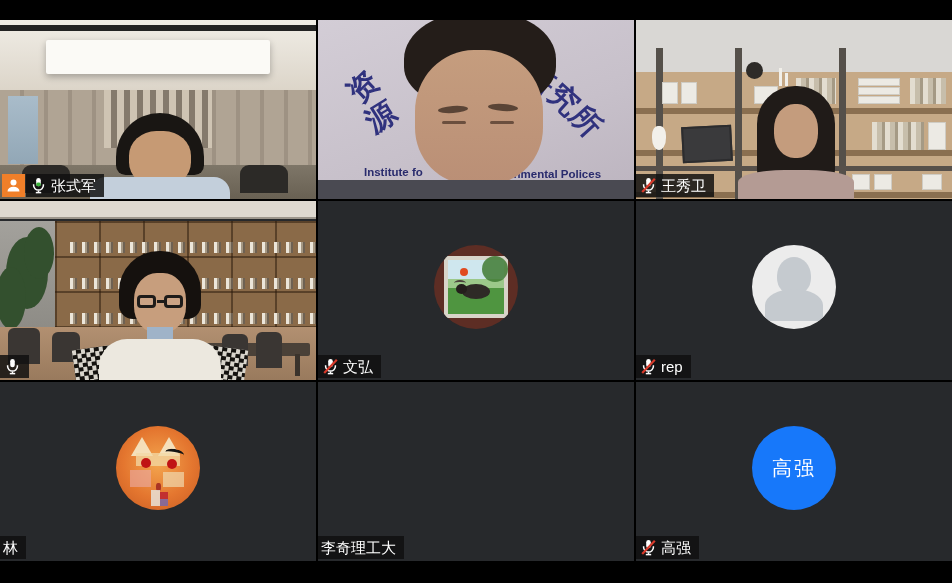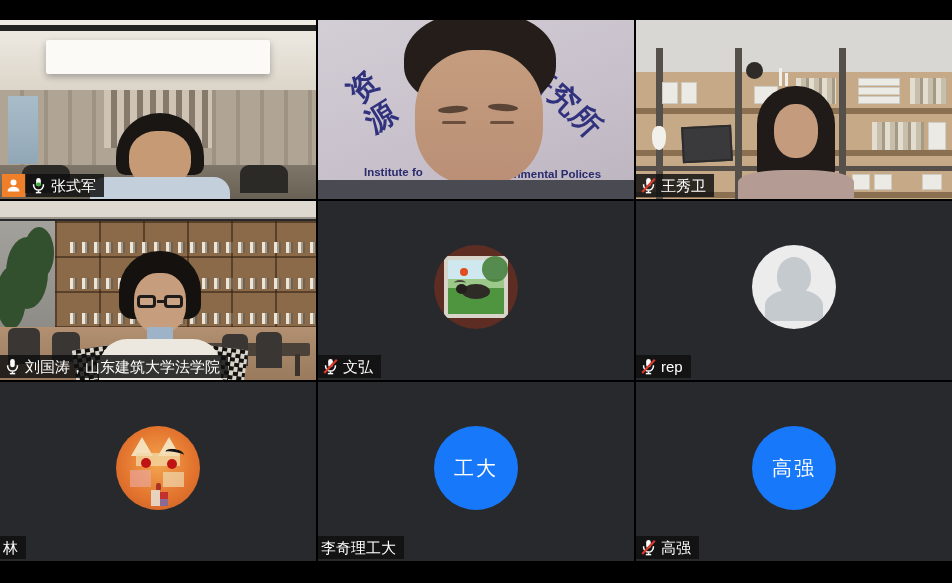--- a/index.html
+++ b/index.html
@@ -246,21 +246,20 @@
       <div class="s4-collar"></div>
     </div>
     <div class="label-row">
       <div class="name-label">
         <svg class="micsvg" width="17" height="17" viewBox="0 0 17 17">
           <rect x="6.2" y="1" width="4.6" height="8.2" rx="2.3" fill="#fff"></rect>
           <path d="M3.6 7.2 v1 a4.9 4.9 0 0 0 9.8 0 v-1" fill="none" stroke="#fff" stroke-width="1.5"></path>
           <line x1="8.5" y1="13.6" x2="8.5" y2="15.4" stroke="#fff" stroke-width="1.5"></line>
           <line x1="5.8" y1="15.6" x2="11.2" y2="15.6" stroke="#fff" stroke-width="1.5"></line>
         </svg>
-        <span>刘国涛，山东建筑大学法学院</span>
       </div>
     </div>
   </div>
 
   <div class="tile r1 c1">
     <div class="avatar avatar-buffalo">
       <div class="bf-frame">
         <div class="bf-art">
           <div class="bf-sun"></div>
           <div class="bf-willow"></div>
@@ -319,23 +318,20 @@
       <div class="k-chin3"></div>
     </div>
     <div class="label-row">
       <div class="name-label no-icon">
         <span>林</span>
       </div>
     </div>
   </div>
 
   <div class="tile r2 c1">
-    <div class="avatar avatar-initials">
-      <span>工大</span>
-    </div>
     <div class="label-row">
       <div class="name-label no-icon">
         <span>李奇理工大</span>
       </div>
     </div>
   </div>
 
   <div class="tile r2 c2">
     <div class="avatar avatar-initials">
       <span>高强</span>

